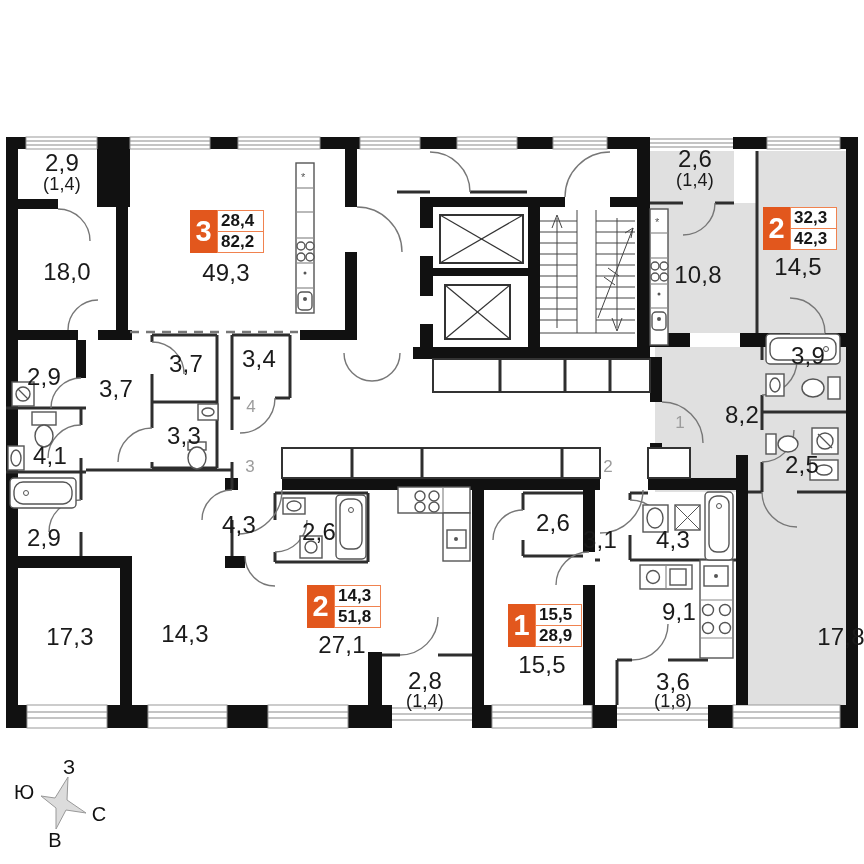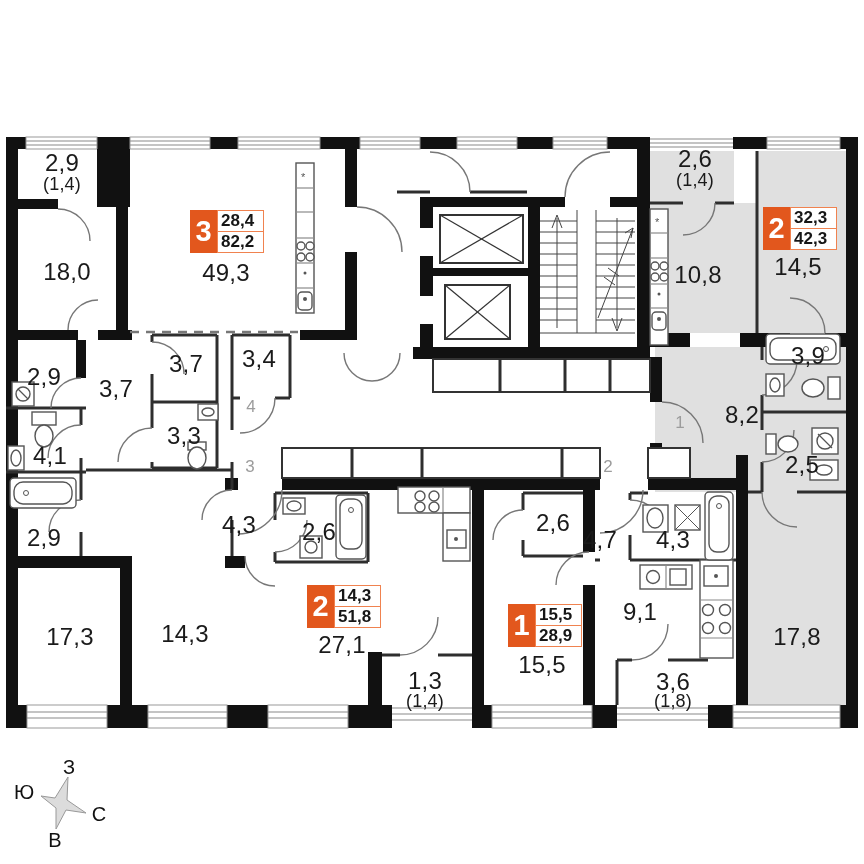--- a/index.html
+++ b/index.html
@@ -418,30 +418,30 @@
   <span class="lbl" style="left:44px;top:377px">2,9</span>
   <span class="lbl" style="left:116px;top:389px">3,7</span>
   <span class="lbl" style="left:184px;top:436px">3,3</span>
   <span class="lbl" style="left:50px;top:456px">4,1</span>
   <span class="lbl" style="left:44px;top:538px">2,9</span>
   <span class="lbl" style="left:239px;top:525px">4,3</span>
   <span class="lbl" style="left:70px;top:637px">17,3</span>
   <span class="lbl" style="left:185px;top:634px">14,3</span>
   <span class="lbl" style="left:319px;top:532px">2,6</span>
   <span class="lbl" style="left:342px;top:645px">27,1</span>
-  <span class="lbl" style="left:425px;top:681px">1,3</span>
+  <span class="lbl" style="left:425px;top:681px">2,8</span>
   <span class="lbl sub" style="left:425px;top:701px">(1,4)</span>
   <span class="lbl" style="left:553px;top:523px">2,6</span>
   <span class="lbl" style="left:542px;top:665px">15,5</span>
-  <span class="lbl" style="left:600px;top:540px">4,7</span>
+  <span class="lbl" style="left:600px;top:540px">3,1</span>
   <span class="lbl" style="left:673px;top:540px">4,3</span>
-  <span class="lbl" style="left:640px;top:612px">9,1</span>
+  <span class="lbl" style="left:679px;top:612px">9,1</span>
   <span class="lbl" style="left:673px;top:682px">3,6</span>
   <span class="lbl sub" style="left:673px;top:701px">(1,8)</span>
-  <span class="lbl" style="left:797px;top:637px">17,8</span>
+  <span class="lbl" style="left:841px;top:637px">17,8</span>
   <span class="lbl" style="left:742px;top:415px">8,2</span>
   <span class="lbl" style="left:802px;top:465px">2,5</span>
   <span class="lbl" style="left:808px;top:356px">3,9</span>
   <span class="lbl" style="left:798px;top:267px">14,5</span>
   <span class="lbl" style="left:698px;top:275px">10,8</span>
   <span class="lbl" style="left:695px;top:159px">2,6</span>
   <span class="lbl sub" style="left:695px;top:180px">(1,4)</span>
 
   <span class="unit" style="left:251px;top:407px">4</span>
   <span class="unit" style="left:250px;top:467px">3</span>

